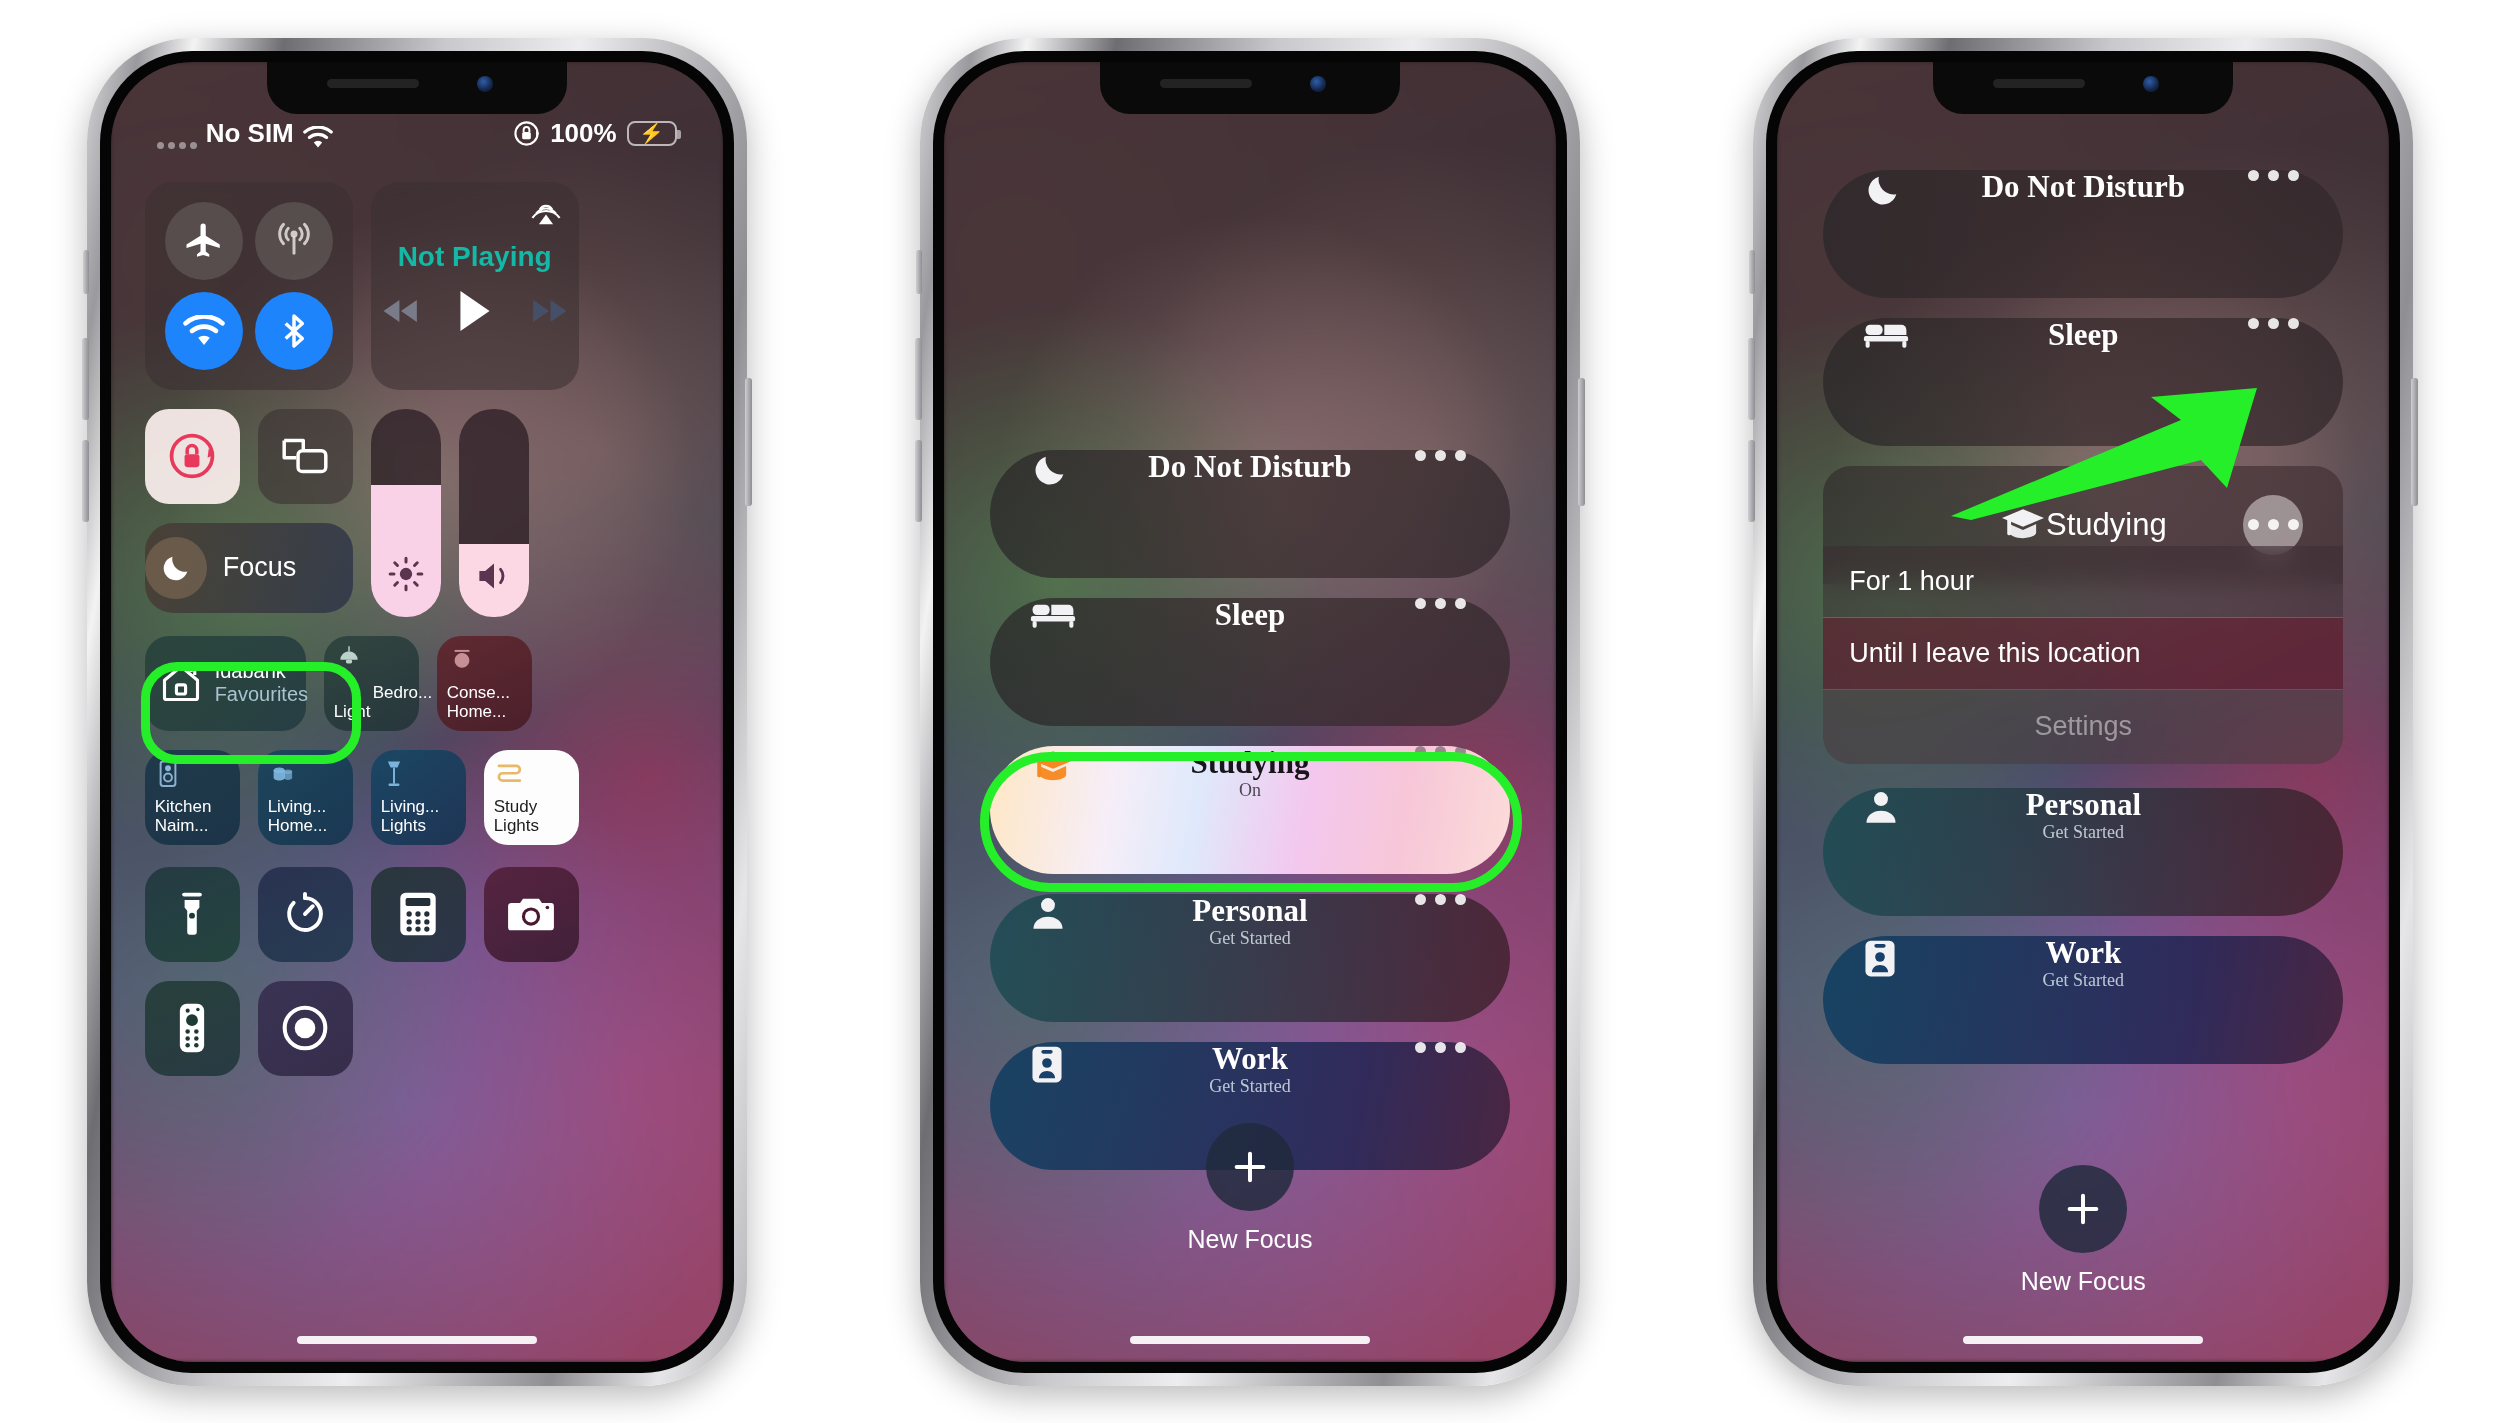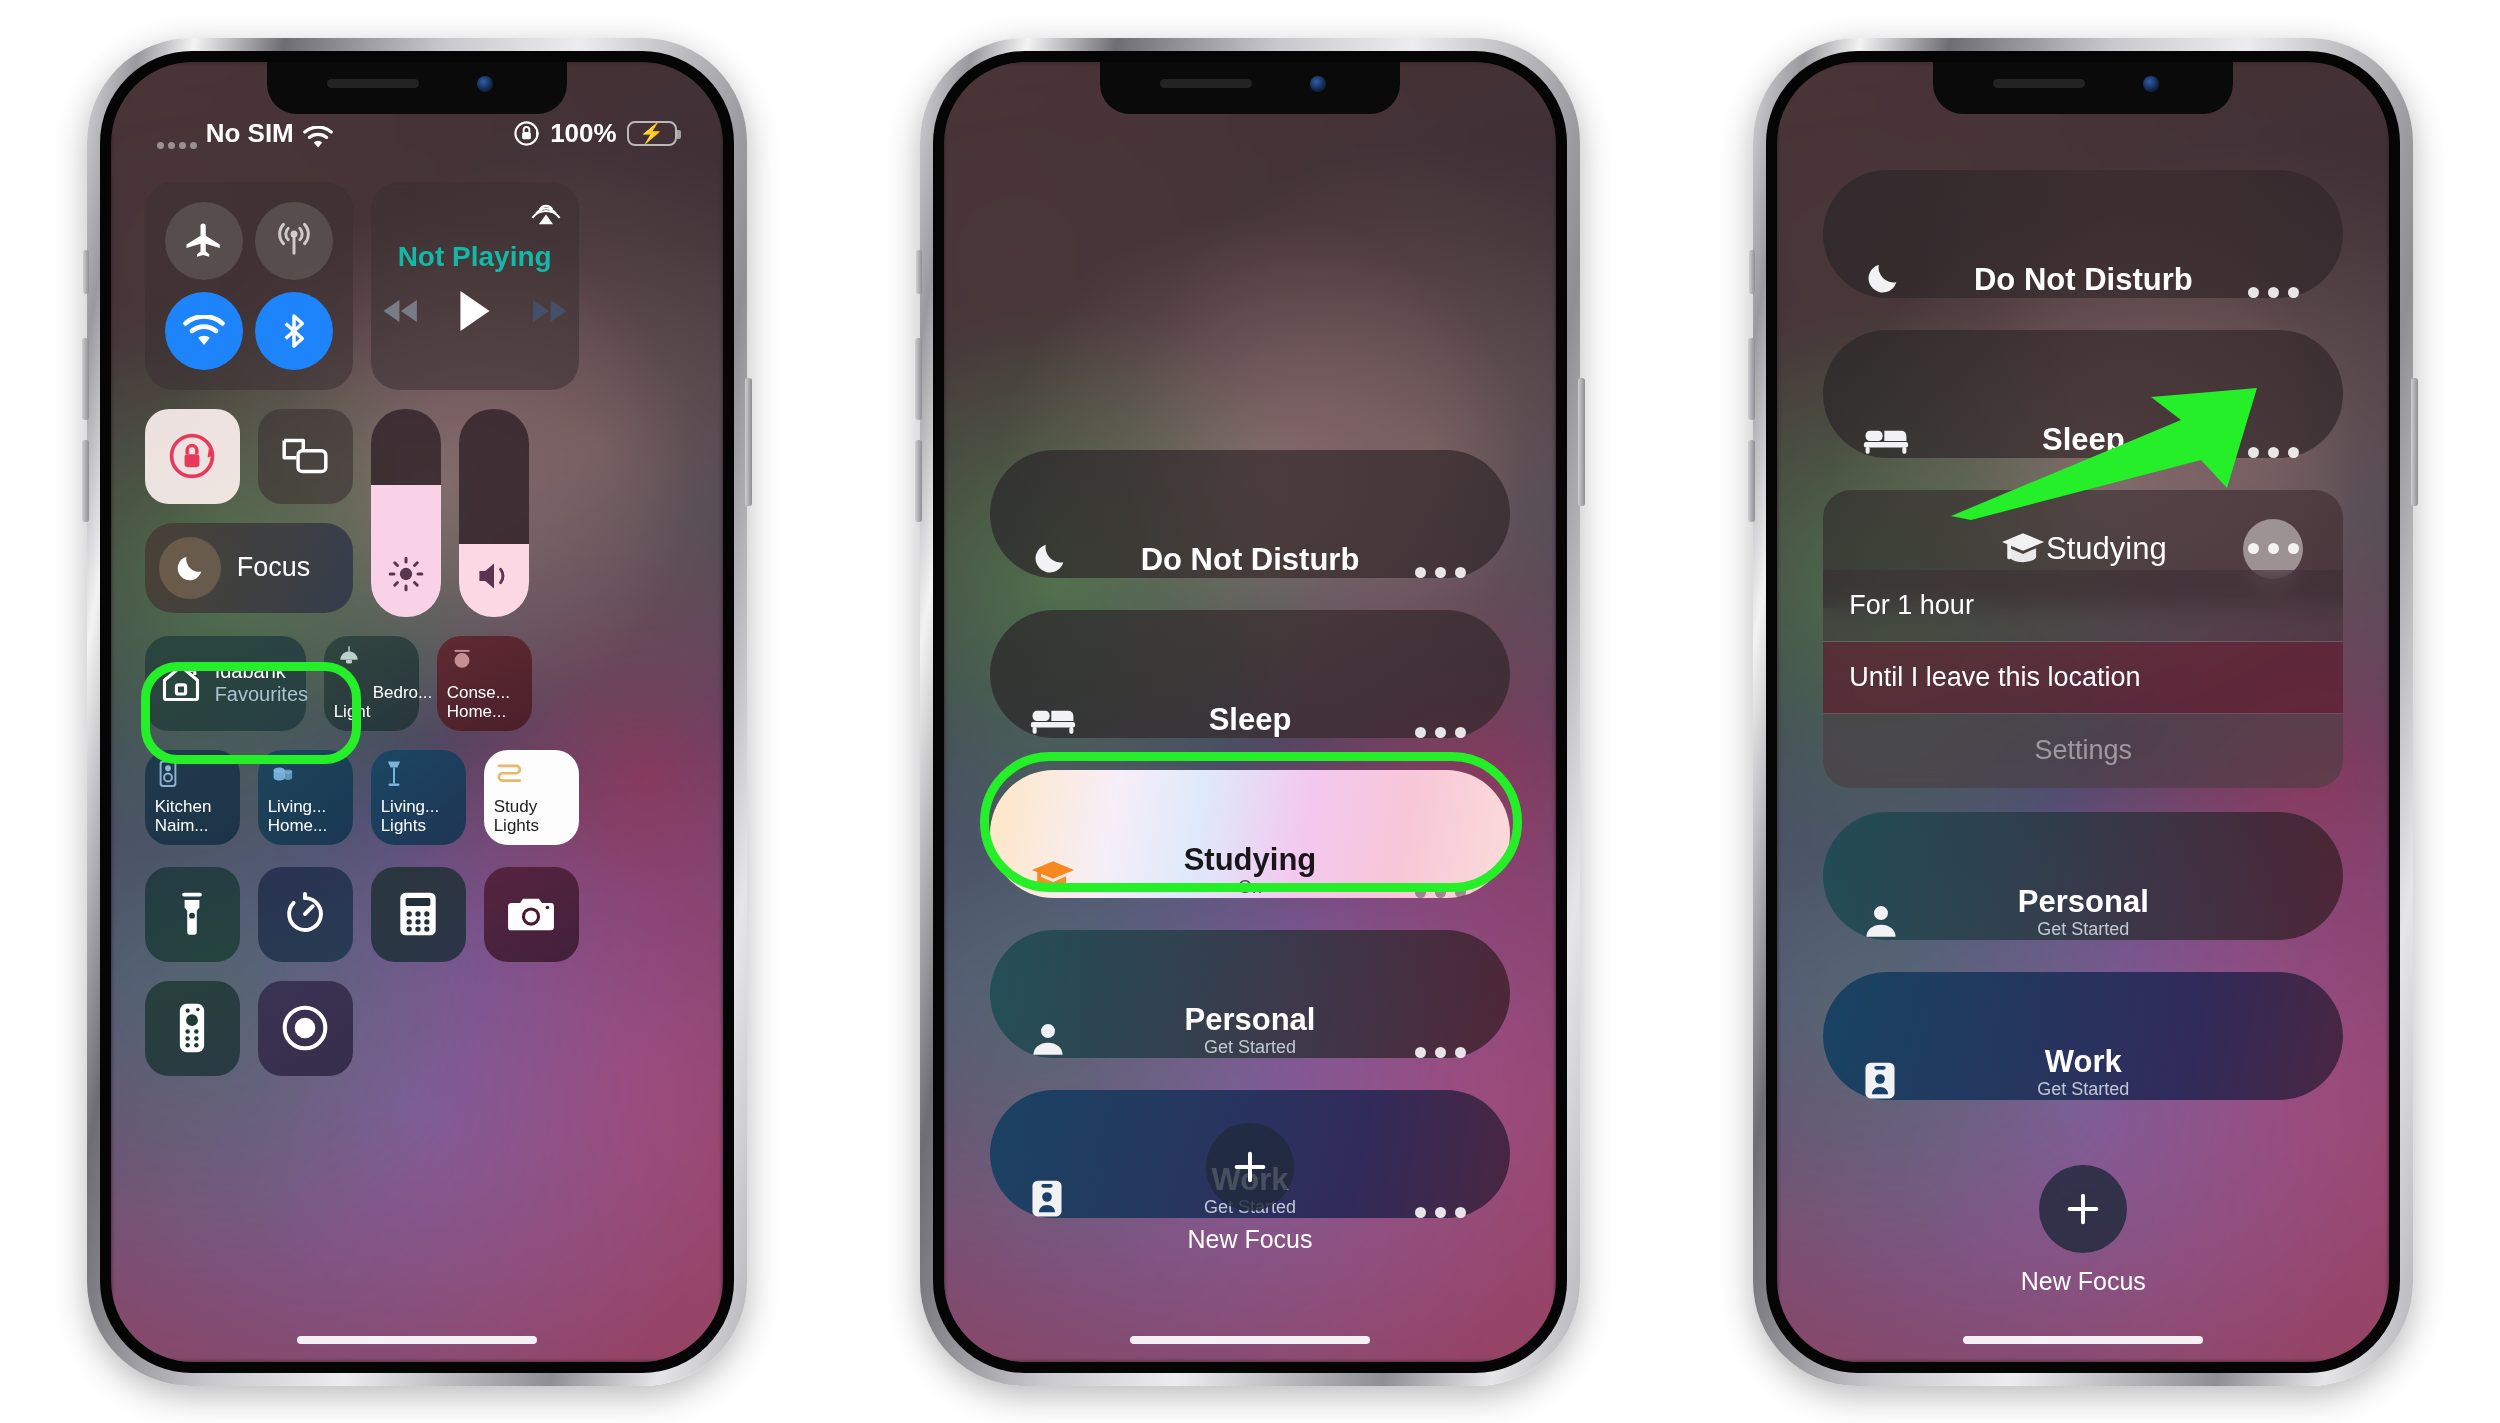--- a/index.html
+++ b/index.html
@@ -135,21 +135,21 @@
   .media-ctrls { display:flex; align-items:center; gap: 38px; }
   .airplay { position: absolute; top: 14px; right: 16px; }
 
   .tile-sq { width: 95px; height: 95px; border-radius: 24px; display:flex; align-items:center; justify-content:center; }
   .tile-rot { background: rgba(250,238,236,.93); }
   .tile-mirror { background: rgba(58,48,50,.6); }
 
   .focus-tile {
     width: 208px; height: 90px; border-radius: 28px;
     background: linear-gradient(100deg, rgba(72,58,50,.82), rgba(45,52,72,.82));
-    display: flex; align-items: center; gap: 16px; padding-left: 14px;
+    display: flex; align-items: center; gap: 16px; 
     position: relative;
   }
   .focus-circle { width: 62px; height: 62px; border-radius: 50%; background: rgba(150,122,96,.45); display:flex; align-items:center; justify-content:center; }
   .focus-label { color: #fff; font-size: 27px; font-weight: 500; }
 
   .slider { width: 70px; height: 208px; border-radius: 34px; overflow: hidden; position: relative; background: rgba(48,34,40,.8); }
   .slider .fillv { position: absolute; left:0; right:0; bottom: 0; background: #fbd8e3; display:flex; align-items:flex-end; justify-content:center; padding-bottom: 24px; }
   .slider .fillv.bright { background: #fad2e8; }
 
   
@@ -168,22 +168,23 @@
   .acc .a-ic { height: 34px; display:flex; align-items:flex-start; }
   .acc .a-lb { font-size: 17px; line-height: 1.12; }
 
   .util { width: 95px; height: 95px; border-radius: 24px; display:flex; align-items:center; justify-content:center; }
 
   
   .focus-list { position: absolute; left: 0; right: 0; top: 0; bottom: 0; padding: 0 46px; z-index: 15; }
   .pill {
     position: relative;
     height: 128px; border-radius: 64px;
-    display: flex; align-items: flex-end; justify-content: center;
-    margin-bottom: 32px;
+    display: flex; align-items: flex-start; justify-content: center;
+    margin-bottom: 20px;
+    font-family: Liberation Serif, serif;
   }
   .pill .p-ic { position: absolute; left: 40px; display:flex; align-items:center; }
   .pill .p-dots { position: absolute; right: 44px; display:flex; gap: 9px; }
   .pill .p-dots i { width: 11px; height: 11px; border-radius: 50%; background: rgba(255,255,255,.88); display:block; }
   .pill .p-txt { display:flex; flex-direction: column; align-items:center; line-height: 1.12; }
   .pill .p-t1 { color:#fff; font-size: 31px; font-weight: 700; }
   .pill .p-t2 { color: rgba(214,226,233,.85); font-size: 18px; font-weight: 500; }
   .pill.dark  { background: linear-gradient(100deg, rgba(40,38,40,.72) 0%, rgba(56,42,44,.72) 55%, rgba(48,38,42,.72) 100%); }
   .pill.teal  { background: linear-gradient(100deg, rgba(24,74,82,.8) 0%, rgba(60,30,40,.8) 100%); }
   .pill.navy  { background: linear-gradient(100deg, rgba(14,62,96,.86) 0%, rgba(34,36,82,.86) 70%, rgba(60,32,56,.86) 100%); }

